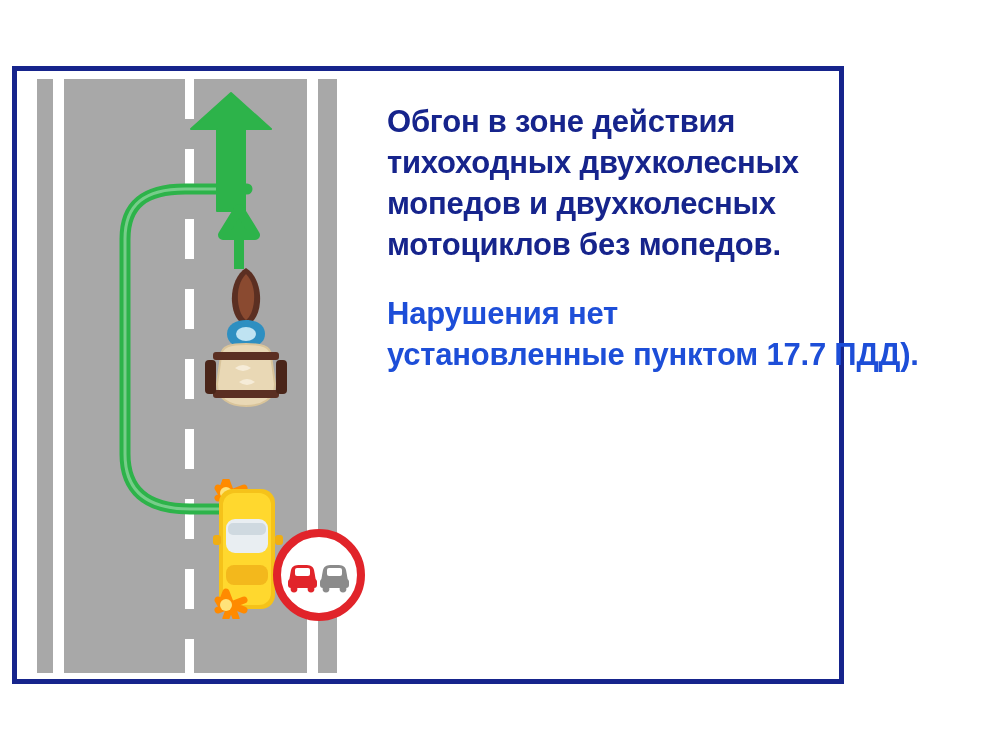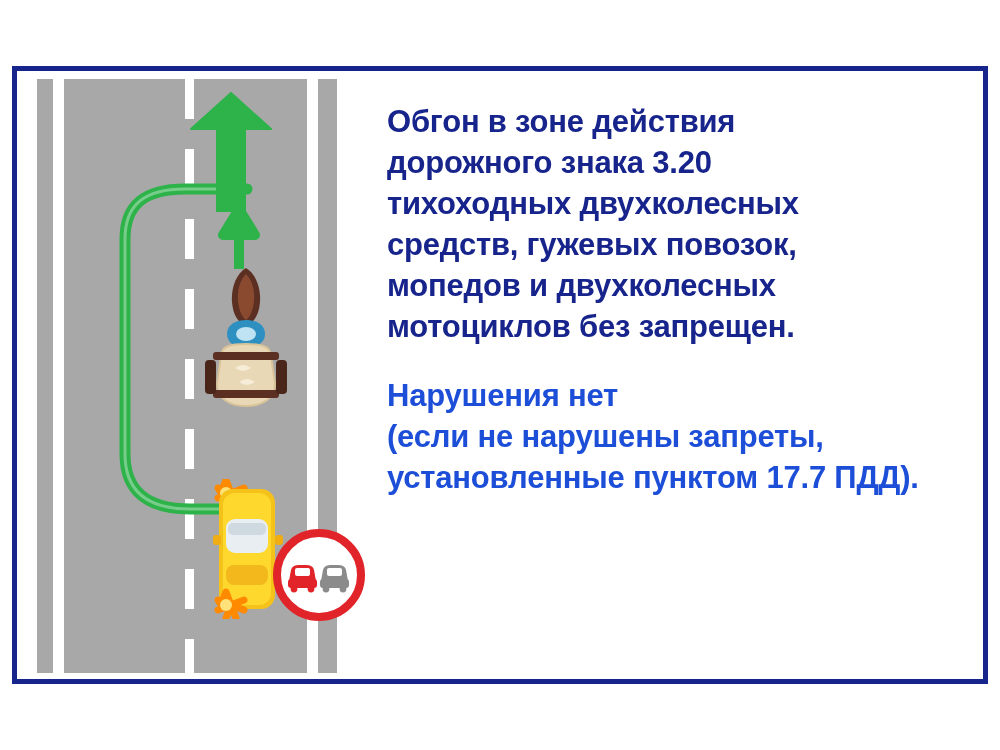--- a/index.html
+++ b/index.html
@@ -10,21 +10,21 @@
     width: 1000px;
     height: 750px;
     background: #ffffff;
     font-family: "Liberation Sans", sans-serif;
     overflow: hidden;
   }
   .card {
     position: absolute;
     left: 12px;
     top: 66px;
-    width: 976px;
+    width: 832px;
     height: 618px;
     box-sizing: border-box;
     border: 5px solid #16248c;
     background: #ffffff;
   }
   .inner {
     position: absolute;
     left: 0; top: 0;
     width: 100%;
     height: 100%;
@@ -217,27 +217,24 @@
             <circle cx="45" cy="52" r="3.4" fill="#8b8b8b"></circle>
             <circle cx="62" cy="52" r="3.4" fill="#8b8b8b"></circle>
           </g>
         </svg>
       </div>
     </div>
 
     <div class="text-panel">
       <div class="para-main">
         <span class="line">Обгон в зоне действия</span>
-        <span class="line">дорожного знака 3.20</span>
         <span class="line">тихоходных двухколесных</span>
-        <span class="line">средств, гужевых повозок,</span>
         <span class="line">мопедов и двухколесных</span>
-        <span class="line">мотоциклов без запрещен.</span>
+        <span class="line">мотоциклов без мопедов.</span>
       </div>
       <div class="para-green">
         <span class="line">Нарушения нет</span>
-        <span class="line">(если не нарушены запреты,</span>
         <span class="line">установленные пунктом 17.7 ПДД).</span>
       </div>
     </div>
 
   </div>
 </div>
 
 </body></html>

